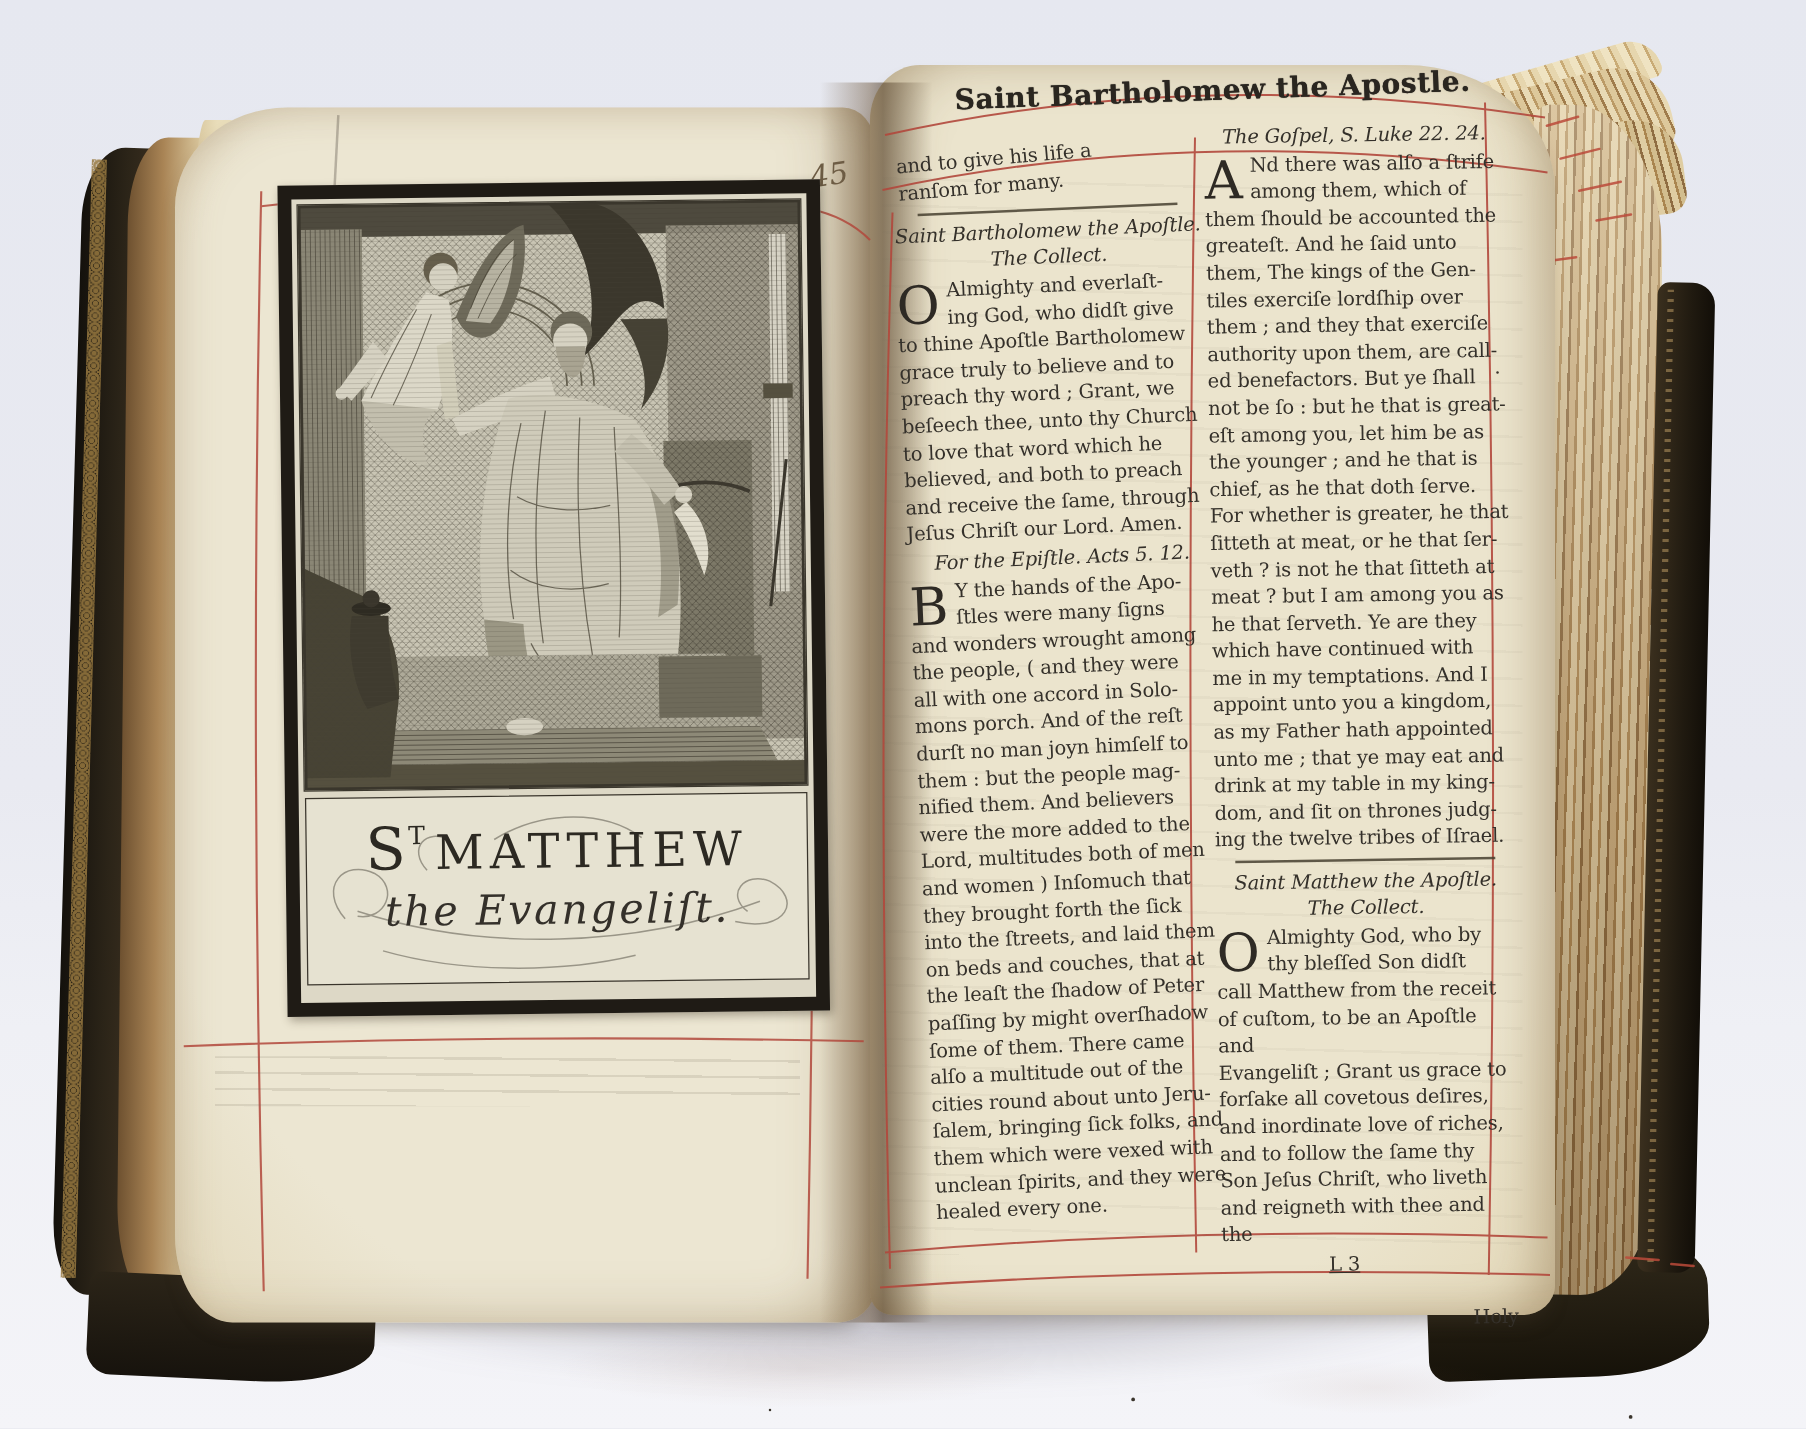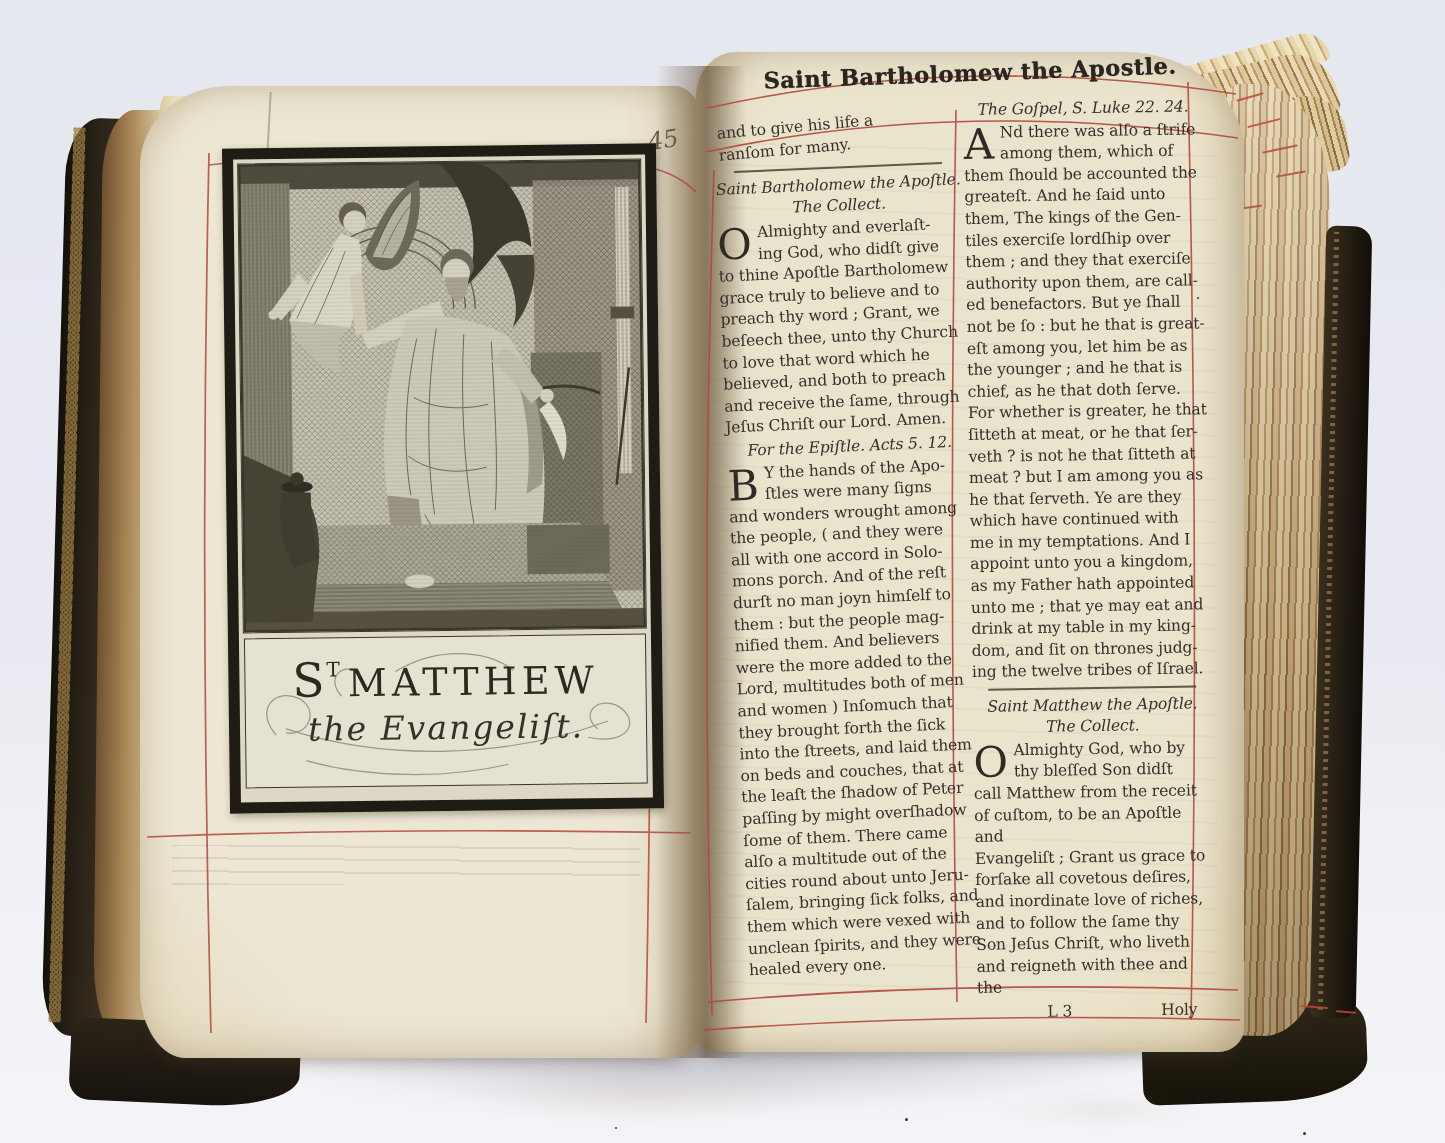--- a/index.html
+++ b/index.html
@@ -99,22 +99,22 @@
   .col{position:absolute;color:#34302a;font-size:15.6px;line-height:21.6px;letter-spacing:-.15px;}
   .col1{left:712px;top:124px;width:247px;transform:rotate(-2.5deg);transform-origin:0 0;}
   .col2{left:963px;top:100px;width:240px;transform:rotate(-.9deg);transform-origin:0 0;}
   .preline{white-space:pre-line;}
   .frag{display:block;transform:rotate(-2.5deg);transform-origin:0 0;margin-left:4px;}
   .inrule{height:1.6px;background:#47402f;width:208px;margin:5px auto 6px;opacity:.85;}
   .ital{font-style:italic;text-align:center;}
   .para{position:relative;margin:1px 0 2px;}
   .dc{float:left;font-size:42px;line-height:37px;padding:3px 6px 0 0;color:#2e2a24;}
   .sigline{position:relative;margin-top:3px;height:22px;}
-  .sig{position:absolute;left:70px;}
-  .catch{position:absolute;right:20px;}
+  .sig{position:absolute;left:86px;text-decoration:underline;}
+  .catch{position:absolute;right:3px;margin-top:44px;}
 </style>
 </head>
 <body>
 
 <div class="scene">
 
   <div class="book-shadow"></div>
 
   <div class="left-cover">
     <div class="gilt"></div>

